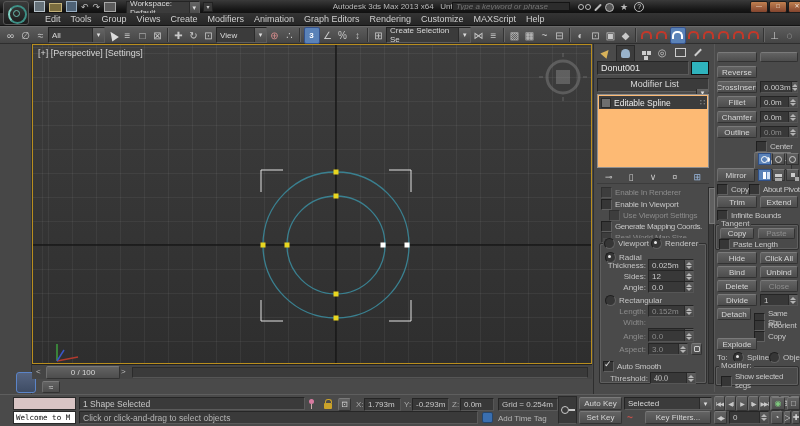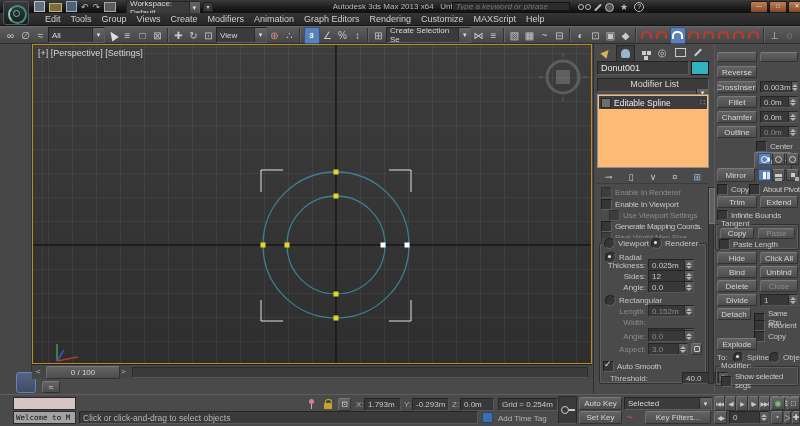--- a/index.html
+++ b/index.html
@@ -376,21 +376,21 @@
     </div>
   <div class="abs pbtn" style="left:691px;top:343px;width:11px;height:12px;">
       <i style="width:4px;height:4px;border:1px solid #ccc;border-radius:1px;"></i>
     </div>
 
   <div class="cb checked abs" style="left:603px;top:361px;">
       <span class="cbx"></span>
       <span>Auto Smooth</span>
     </div>
   <div class="abs" style="left:600px;top:374px;width:48px;text-align:right;font-size:8px;color:#c4c4c4;">Threshold:</div>
-  <div class="abs vfield" style="left:682px;top:372px;width:46px;height:12px;">
+  <div class="abs vfield" style="left:650px;top:372px;width:46px;height:12px;font-family:Liberation Serif, serif;">
       <span>40.0</span>
       <span class="sp">
         <i class="su"></i>
         <i class="sd"></i>
       </span>
     </div>
 
   <div class="abs" style="left:708px;top:187px;width:6px;height:197px;background:#3c3c3c;border:1px solid #2c2c2c;">
     <div style="position:absolute;left:0;top:0;width:4px;height:34px;background:#606060;border:1px solid #777;"></div>
   </div>
@@ -533,22 +533,25 @@
   <div class="abs grp" style="left:715px;top:366px;width:84px;height:20px;"></div>
   <div class="grplab" style="left:719px;top:361px;">Modifier:</div>
   <div class="cb abs" style="left:721px;top:372px;letter-spacing:-0.3px;">
       <span class="cbx"></span>
       <span>Show selected segs</span>
     </div>
 
   <div class="abs" style="left:0;top:394px;width:800px;height:32px;background:#4a4a4a;border-top:1px solid #5e5e5e;"></div>
 
   <div class="abs" style="left:13px;top:397px;width:63px;height:13px;background:#d8c4c4;border:1px solid #2a2a2a;"></div>
-  <div class="abs" style="left:13px;top:411px;width:63px;height:13px;background:#a3a3a3;border:1px solid #2a2a2a;color:#111;font-family:'DejaVu Sans Mono',monospace;font-size:7.5px;line-height:12px;padding-left:2px;overflow:hidden;white-space:nowrap;"><span>Welcome to M</span></div>
-
+  <div class="abs" style="left:13px;top:411px;width:63px;height:13px;background:#ffffff;border:1px solid #2a2a2a;color:#111;font-family:'DejaVu Sans Mono',monospace;font-size:7.5px;line-height:12px;padding-left:2px;overflow:hidden;white-space:nowrap;"><span>Welcome to M</span></div>
+
+  <div class="abs fld" style="left:79px;top:397px;width:226px;height:13px;font-size:8.5px;">
+      <span>1 Shape Selected</span>
+    </div>
   <div class="abs fld" style="left:79px;top:411px;width:399px;height:13px;font-size:8.5px;color:#b5b5b5;">
       <span>Click or click-and-drag to select objects</span>
     </div>
 
   <div class="abs" style="left:309px;top:399px;width:7px;height:10px;">
       <i style="display:block;width:5px;height:5px;border-radius:50%;background:#d87aa0;"></i>
       <i style="display:block;width:1px;height:5px;background:#caa;margin-left:2px;"></i>
     </div>
   <div class="abs" style="left:324px;top:399px;width:9px;height:10px;">
       <i style="display:block;width:5px;height:3px;border:1px solid #caa22a;border-bottom:none;border-radius:3px 3px 0 0;margin-left:1px;"></i>

